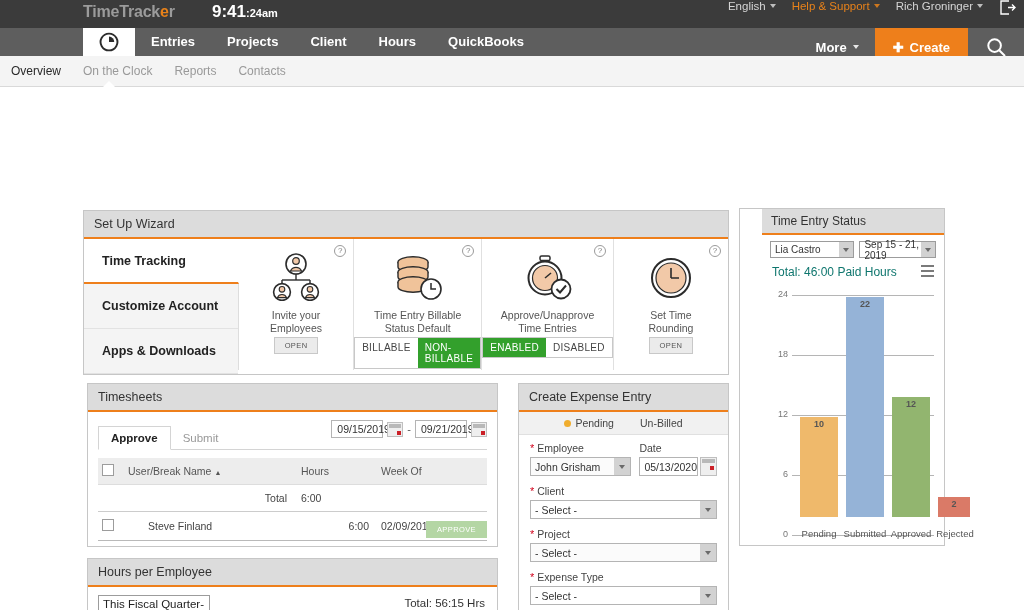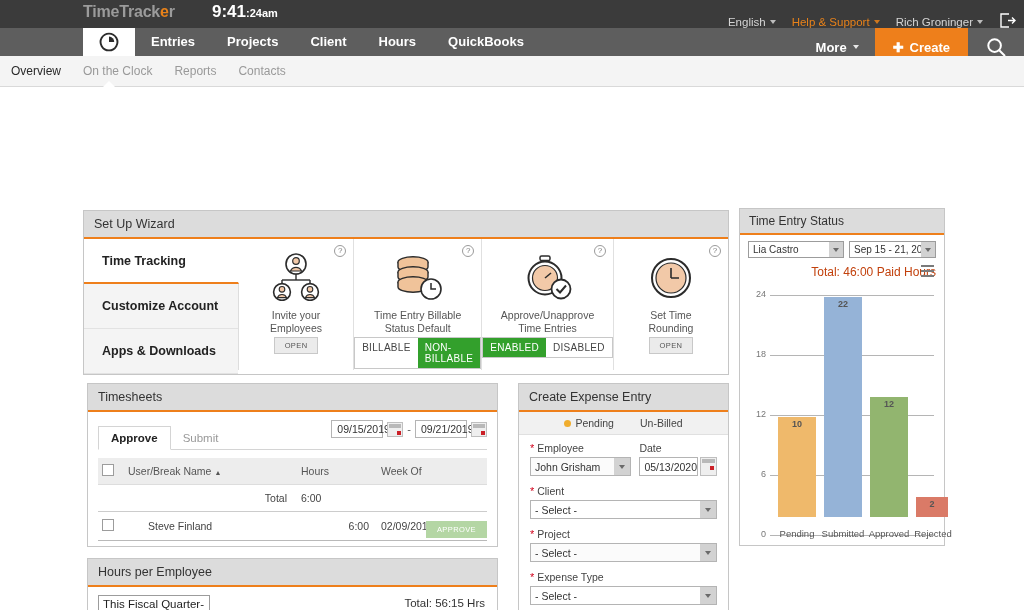--- a/index.html
+++ b/index.html
@@ -24,21 +24,21 @@
     letter-spacing: -0.2px;
   }
   .brand .accent { color: #e8821a; }
   .clocktime {
     position: absolute; left: 212px; top: 2px;
     color: #ffffff; font-size: 17px; font-weight: bold;
   }
   .clocktime .secs { font-size: 11px; font-weight: bold; }
   .topright {
     position: absolute; right: 8px; top: 0; height: 28px;
-    display: flex; align-items: flex-end; gap: 16px;
+    display: flex; align-items: flex-start; gap: 16px;
   }
   .topright .item {
     color: #d5d5d5; font-size: 11.5px; display: flex; align-items: center; gap: 4px;
     cursor: pointer;
   }
   .topright .item.help { color: #e8821a; }
   .caret-sm {
     display: inline-block; width: 0; height: 0;
     border-left: 3.5px solid transparent; border-right: 3.5px solid transparent;
     border-top: 4px solid currentColor; opacity: .85;
@@ -226,34 +226,34 @@
     position: absolute; right: 0; top: 0; bottom: 0; width: 16px;
     background: #d2d2d2; display: flex; align-items: center; justify-content: center;
   }
   .chev {
     width: 0; height: 0; border-left: 3.5px solid transparent;
     border-right: 3.5px solid transparent; border-top: 4px solid #6a6a6a;
   }
   .row2 { display: flex; gap: 8px; }
 
   
-  #tes { left: 739px; top: 121px; width: 206px; height: 338px; }
+  #tes { left: 739px; top: 121px; width: 206px; height: 338px; padding-left: 22px; }
   .tes-head { background: #dcdcdc; border-bottom: 2px solid #ee7f1b; padding: 5px 9px; font-size: 12px; }
   .tes-body { padding: 6px 8px; position: relative; }
   .tes-selrow { display: flex; gap: 5px; margin-bottom: 5px; }
   .tes-sel {
     border: 1px solid #9c9c9c; background: #fff; height: 17px; font-size: 10px;
     color: #333; display: flex; align-items: center; padding-left: 4px;
     position: relative; cursor: pointer;
   }
   .tes-sel .arw {
     position: absolute; right: 0; top: 0; bottom: 0; width: 14px;
     background: #d2d2d2; display: flex; align-items: center; justify-content: center;
   }
-  .tes-total { font-size: 12px; color: #c2410c; padding: 2px 0 4px 2px; text-align: right; }
+  .tes-total { font-size: 12px; color: #0f766e; padding: 2px 0 4px 2px; }
   .tes-ham { position: absolute; right: 10px; top: 30px; cursor: pointer; }
   .tes-ham span { display: block; width: 13px; height: 2px; background: #7a7a7a; margin-bottom: 3px; }
   .chart { position: relative; height: 262px; }
   .gridline { position: absolute; left: 22px; right: 2px; height: 1px; background: #b5b5b5; }
   .ytick { position: absolute; left: 0; font-size: 9px; color: #777; width: 18px; text-align: right; }
   .bar { position: absolute; bottom: 18px; }
   .barlabel { position: absolute; font-size: 9px; font-weight: bold; color: #555; text-align: center; }
   .xlabel { position: absolute; bottom: 2px; font-size: 9.5px; color: #555; text-align: center; }
 </style>
 </head>

